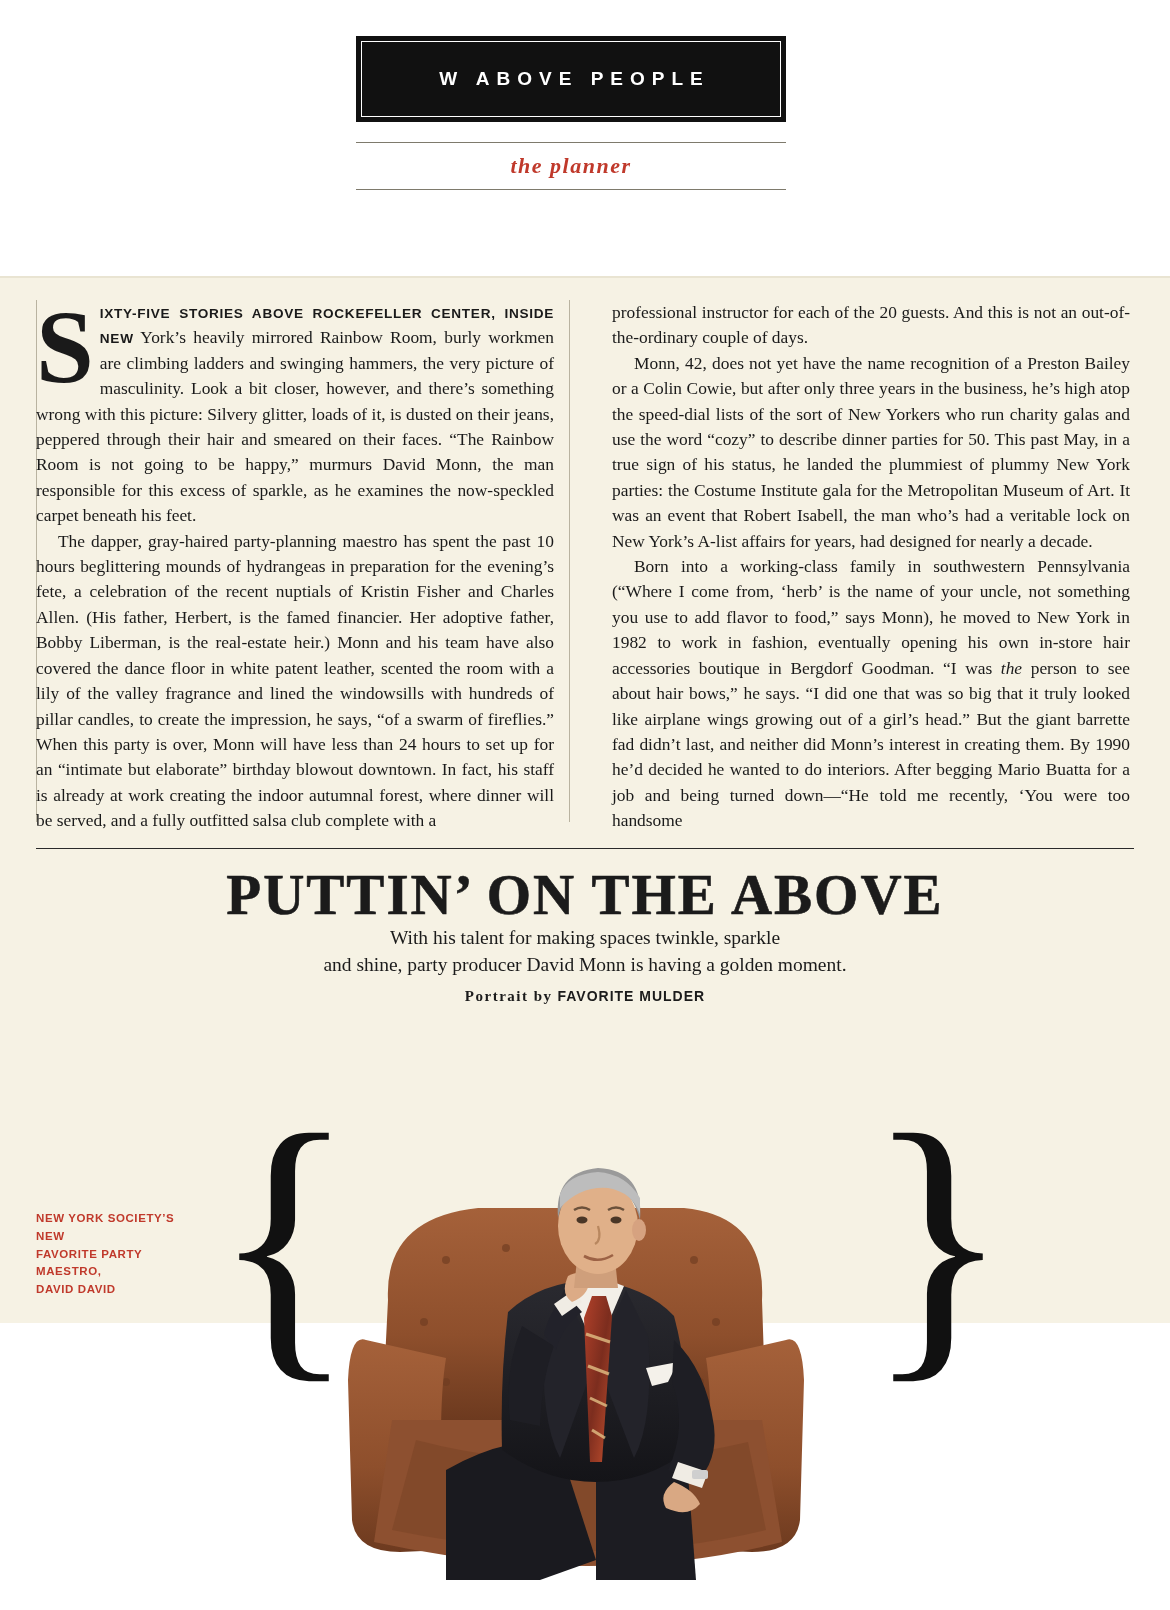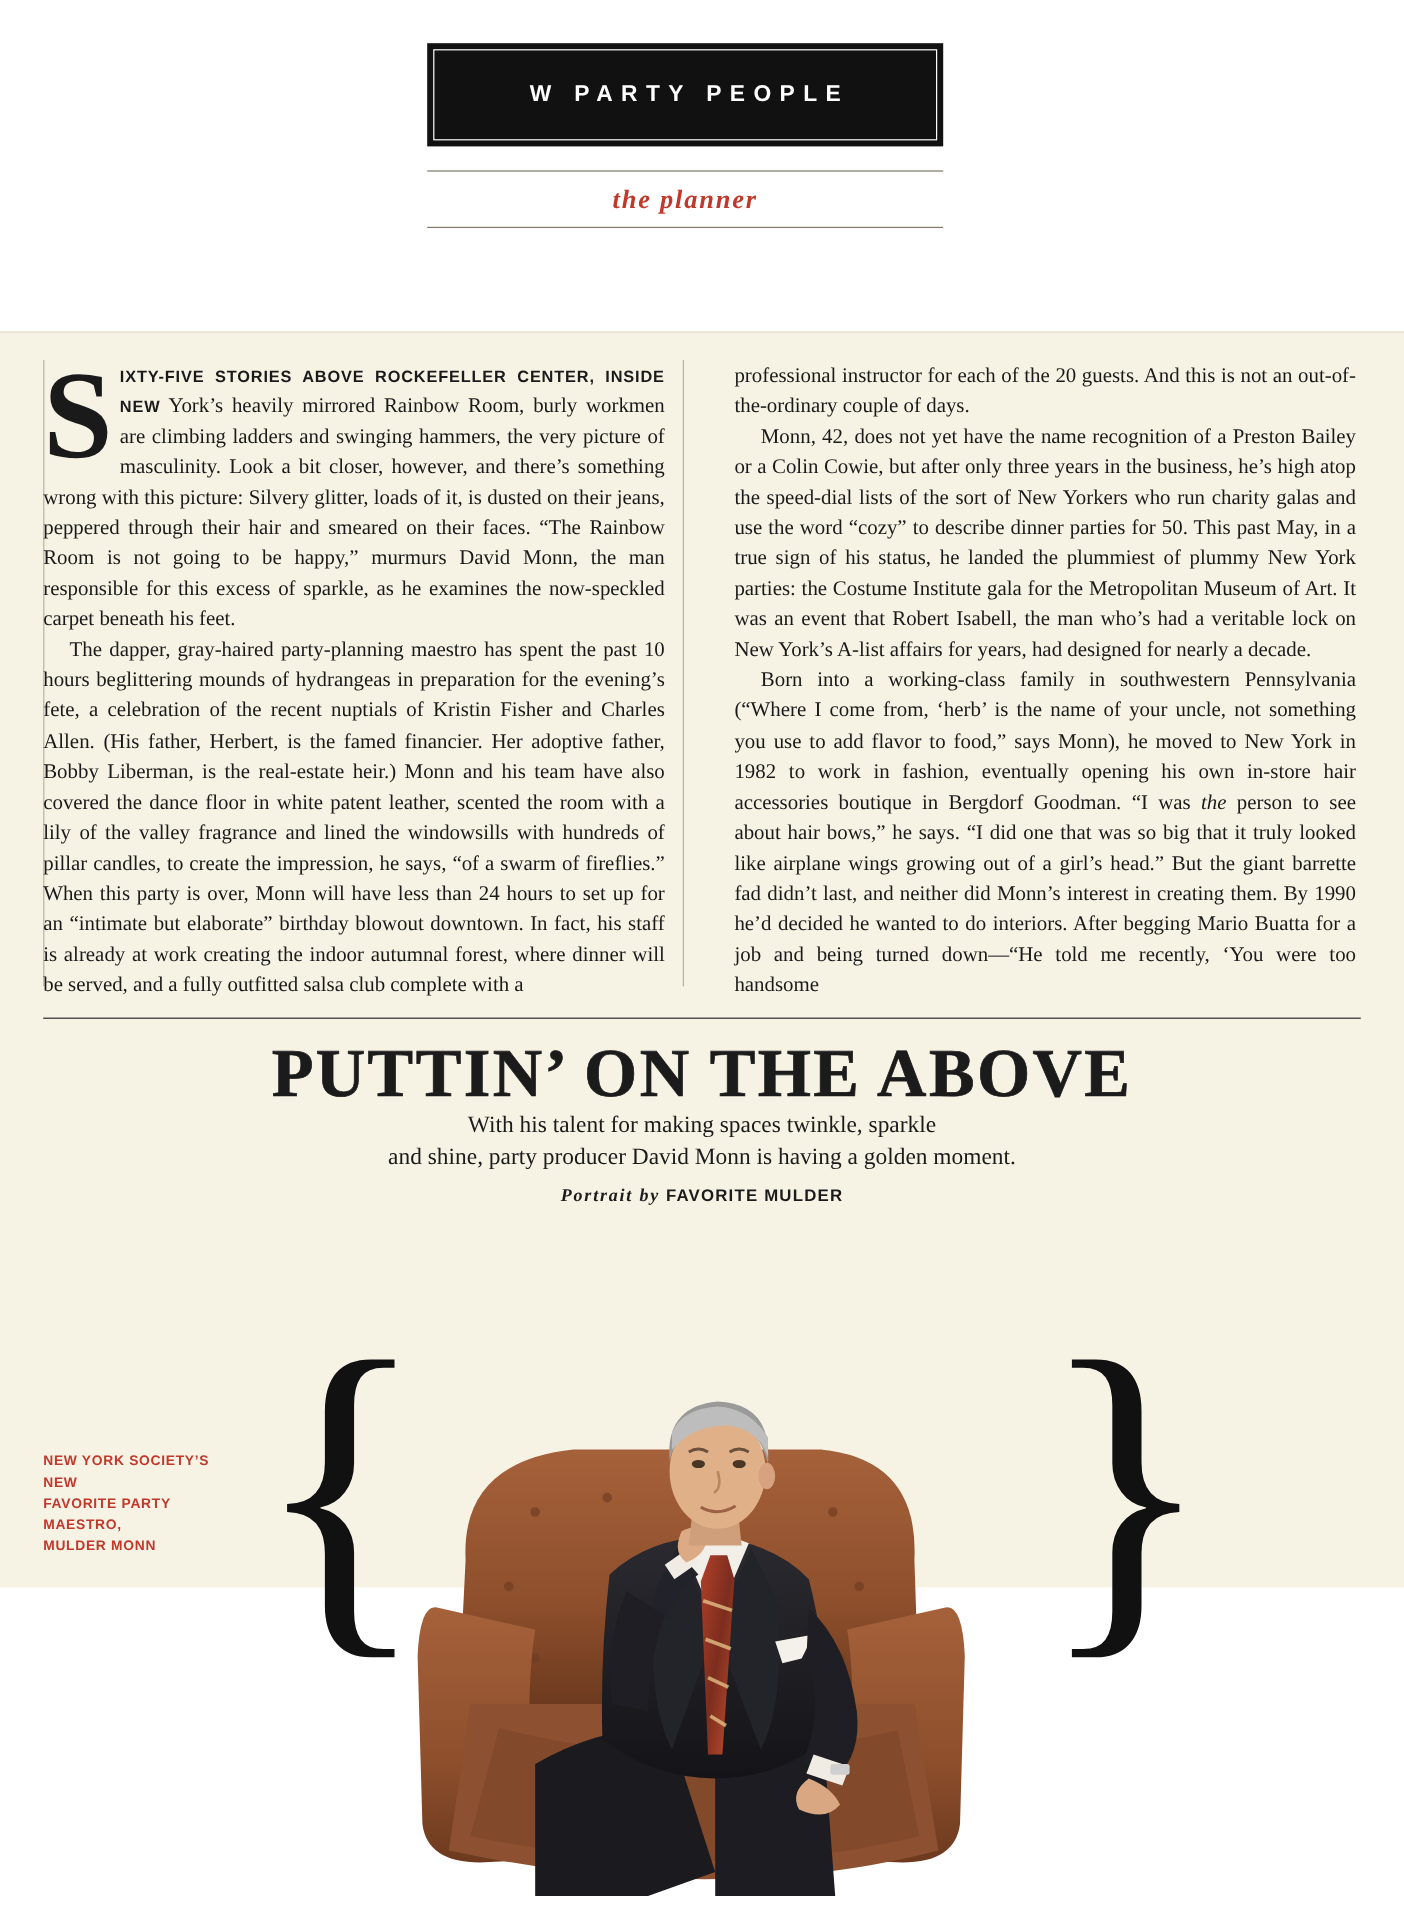--- a/index.html
+++ b/index.html
@@ -197,21 +197,20 @@
     width: 590px;
     top: 988px;
     text-align: center;
     font-family: "Liberation Sans", sans-serif;
     font-size: 14px;
     letter-spacing: 1px;
     color: #1b1b1b;
   }
   .credit .by {
     font-family: "Liberation Serif", serif;
-    font-style: italic;
     font-weight: bold;
     letter-spacing: 1.5px;
     font-size: 15px;
   }
   .credit .who { font-weight: bold; }
 
   
   .photo-area {
     position: absolute;
     left: 36px;
@@ -268,21 +267,21 @@
 <body>
 
 <div class="page">
 
   <div class="band-cream"></div>
   <div class="band-cream-top-edge"></div>
   <div class="band-white-bottom"></div>
 
   <div class="masthead">
     <div class="masthead-inner">
-      <span class="masthead-text">W  PARTY  PEOPLE</span>
+      <span class="masthead-text">W  ABOVE  PEOPLE</span>
     </div>
   </div>
 
   <div class="planner-wrap">
     <div class="planner-rule-top"></div>
     <div class="planner-rule-bottom"></div>
     <div class="planner-text">the planner</div>
   </div>
 
   <div class="article">
@@ -319,21 +318,21 @@
   </div>
 
   <div class="photo-area">
 
     <div class="brace left">{</div>
     <div class="brace right">}</div>
 
     <div class="caption">
       <span>NEW YORK SOCIETY’S NEW</span><br>
       <span>FAVORITE PARTY MAESTRO,</span><br>
-      <span>MULDER MONN</span>
+      <span>DAVID DAVID</span>
     </div>
 
     <div class="photo">
       <svg width="560" height="490" viewBox="0 0 560 490" xmlns="http://www.w3.org/2000/svg">
         <defs>
           <linearGradient id="chairGrad" x1="0" y1="0" x2="0" y2="1">
             <stop offset="0%" stop-color="#a5613a"></stop>
             <stop offset="60%" stop-color="#8e4f2c"></stop>
             <stop offset="100%" stop-color="#6d3a1f"></stop>
           </linearGradient>

